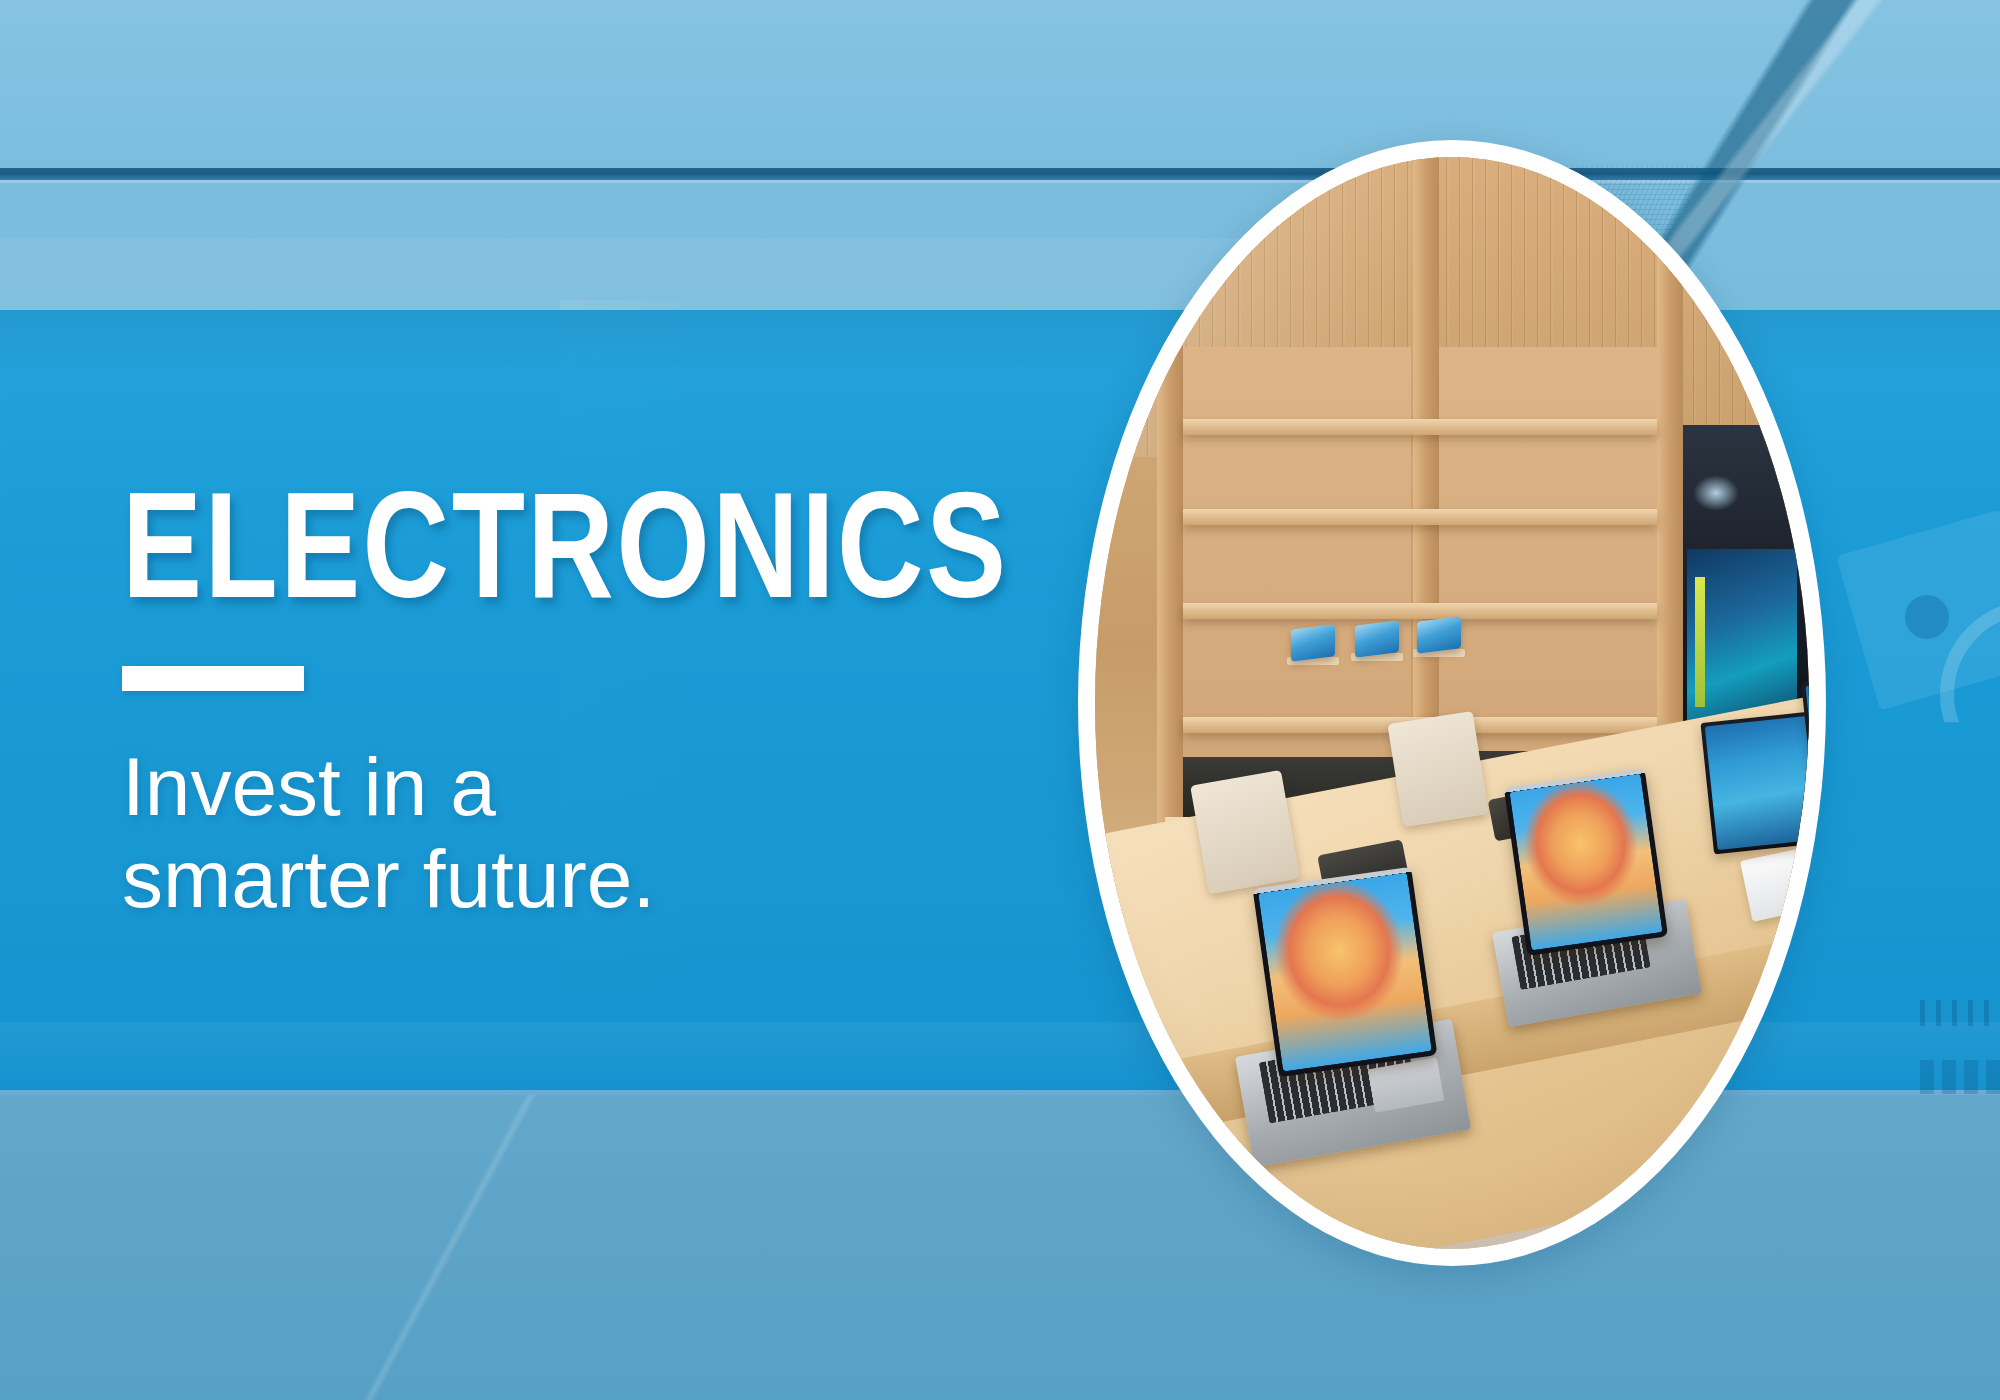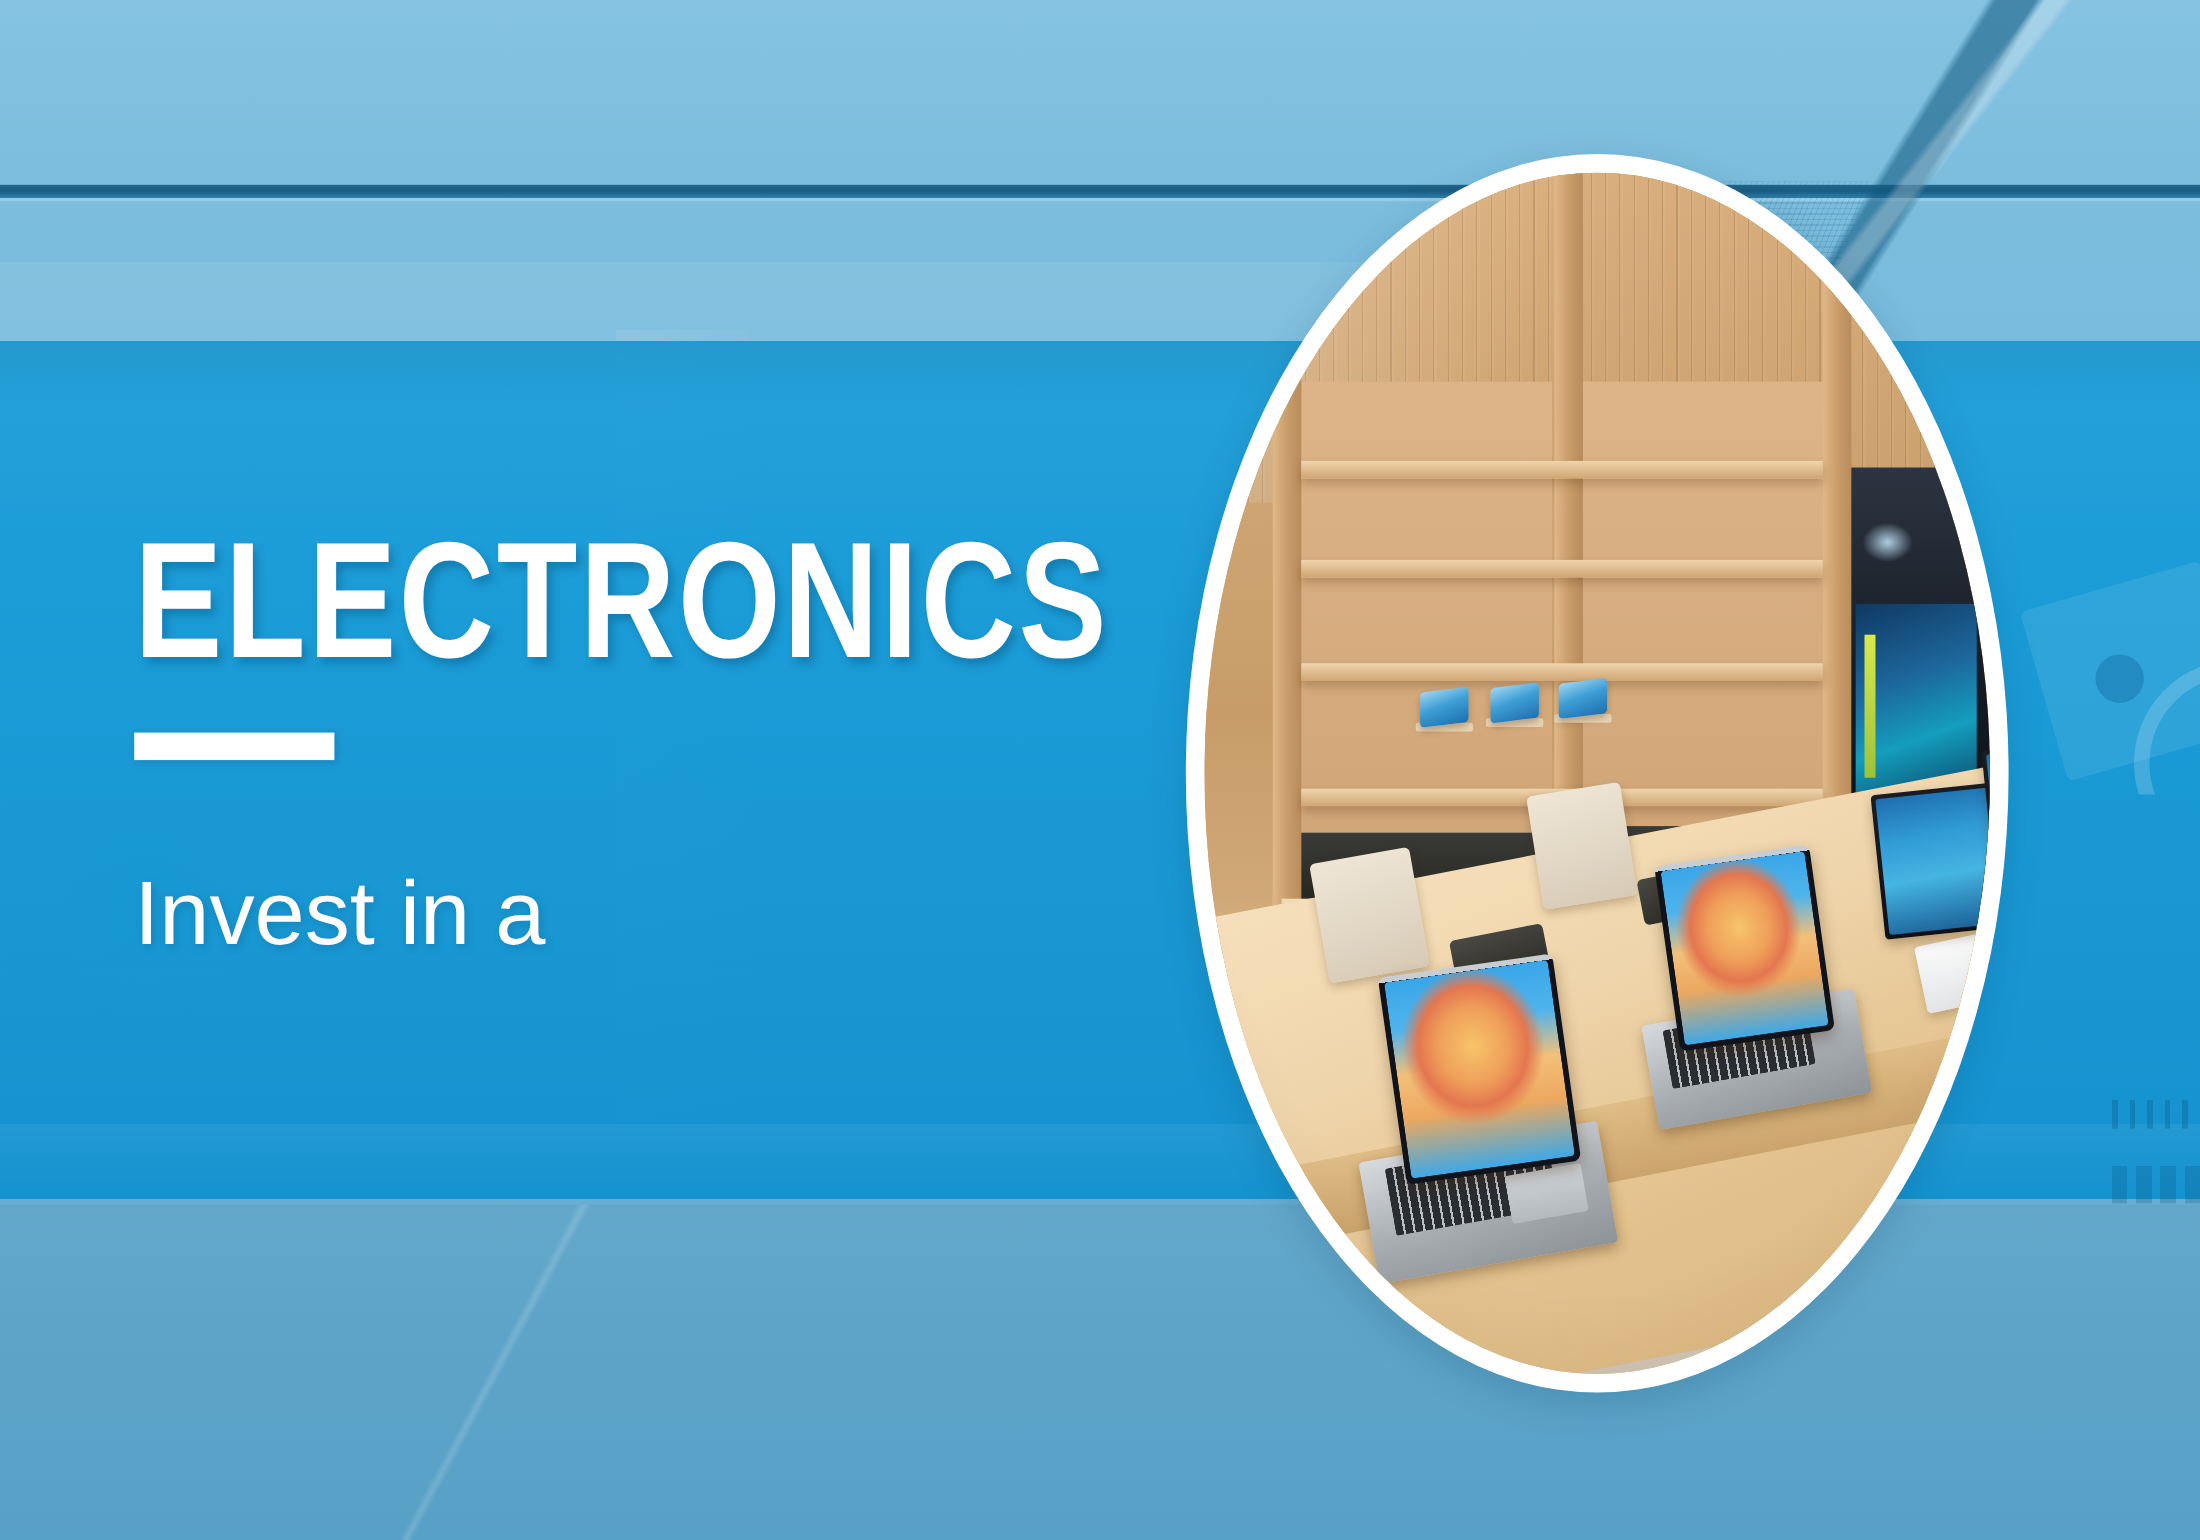--- a/index.html
+++ b/index.html
@@ -144,21 +144,21 @@
     text-shadow:5px 6px 10px rgba(0,60,95,.32);
     white-space:nowrap;
   }
   .rule{
     margin-top:46px;
     width:182px;height:25px;
     background:#ffffff;
     box-shadow:2px 3px 7px rgba(0,60,95,.22);
   }
   .subtitle{
-    margin-top:94px;
+    margin-top:50px;
     font-family:"Liberation Sans",sans-serif;
     font-weight:400;
     font-size:82px;
     line-height:1.12;
     color:#ffffff;
     letter-spacing:0px;
     text-shadow:2px 3px 8px rgba(0,60,95,.22);
   }
   .subtitle span{display:block;}
 
@@ -372,20 +372,21 @@
   <div class="bg-rcircle"></div>
   <div class="bg-rswirl"></div>
   <div class="bg-rbars"></div>
   <div class="bg-rlogo"></div>
 
   <div class="copy">
     <h1 class="title">ELECTRONICS</h1>
     <div class="rule"></div>
     <div class="subtitle">
       <span>Invest in a</span>
+      <span>smarter future.</span>
     </div>
   </div>
 
   <div class="oval-wrap">
     <div class="oval-photo">
       <div class="scene">
 
         <div class="wood-top"></div>
         <div class="wood-top-hi"></div>
 

